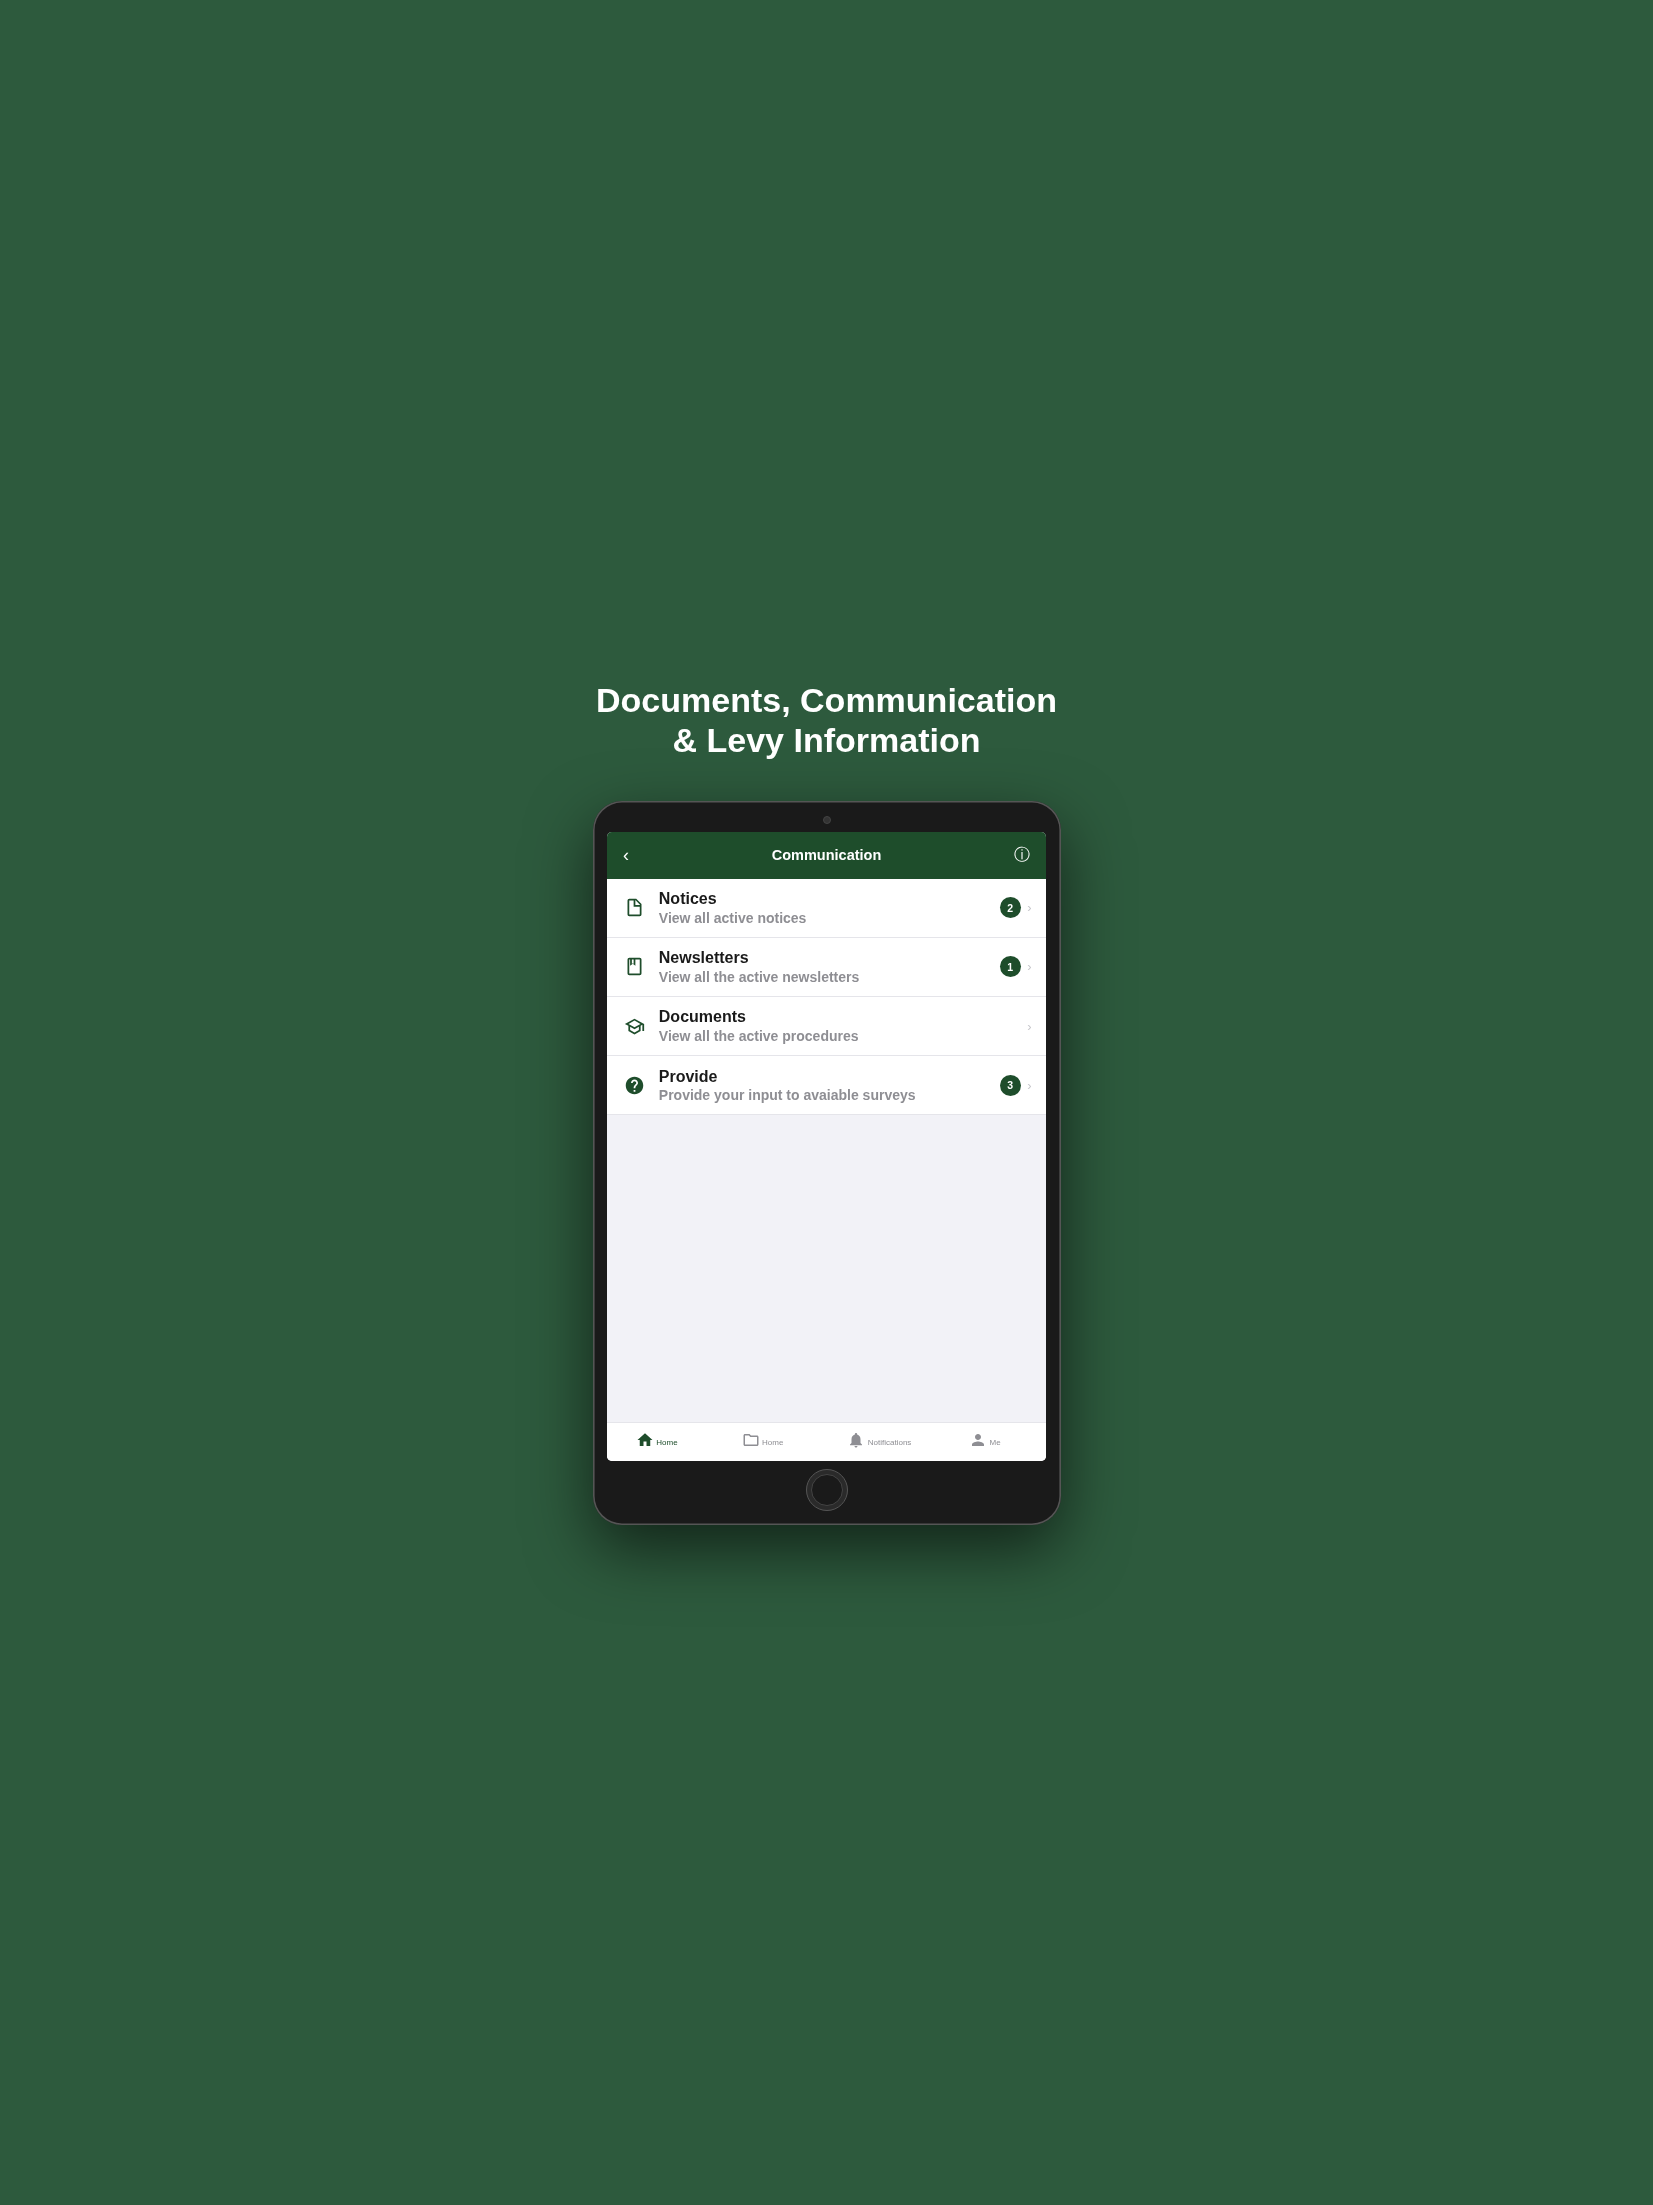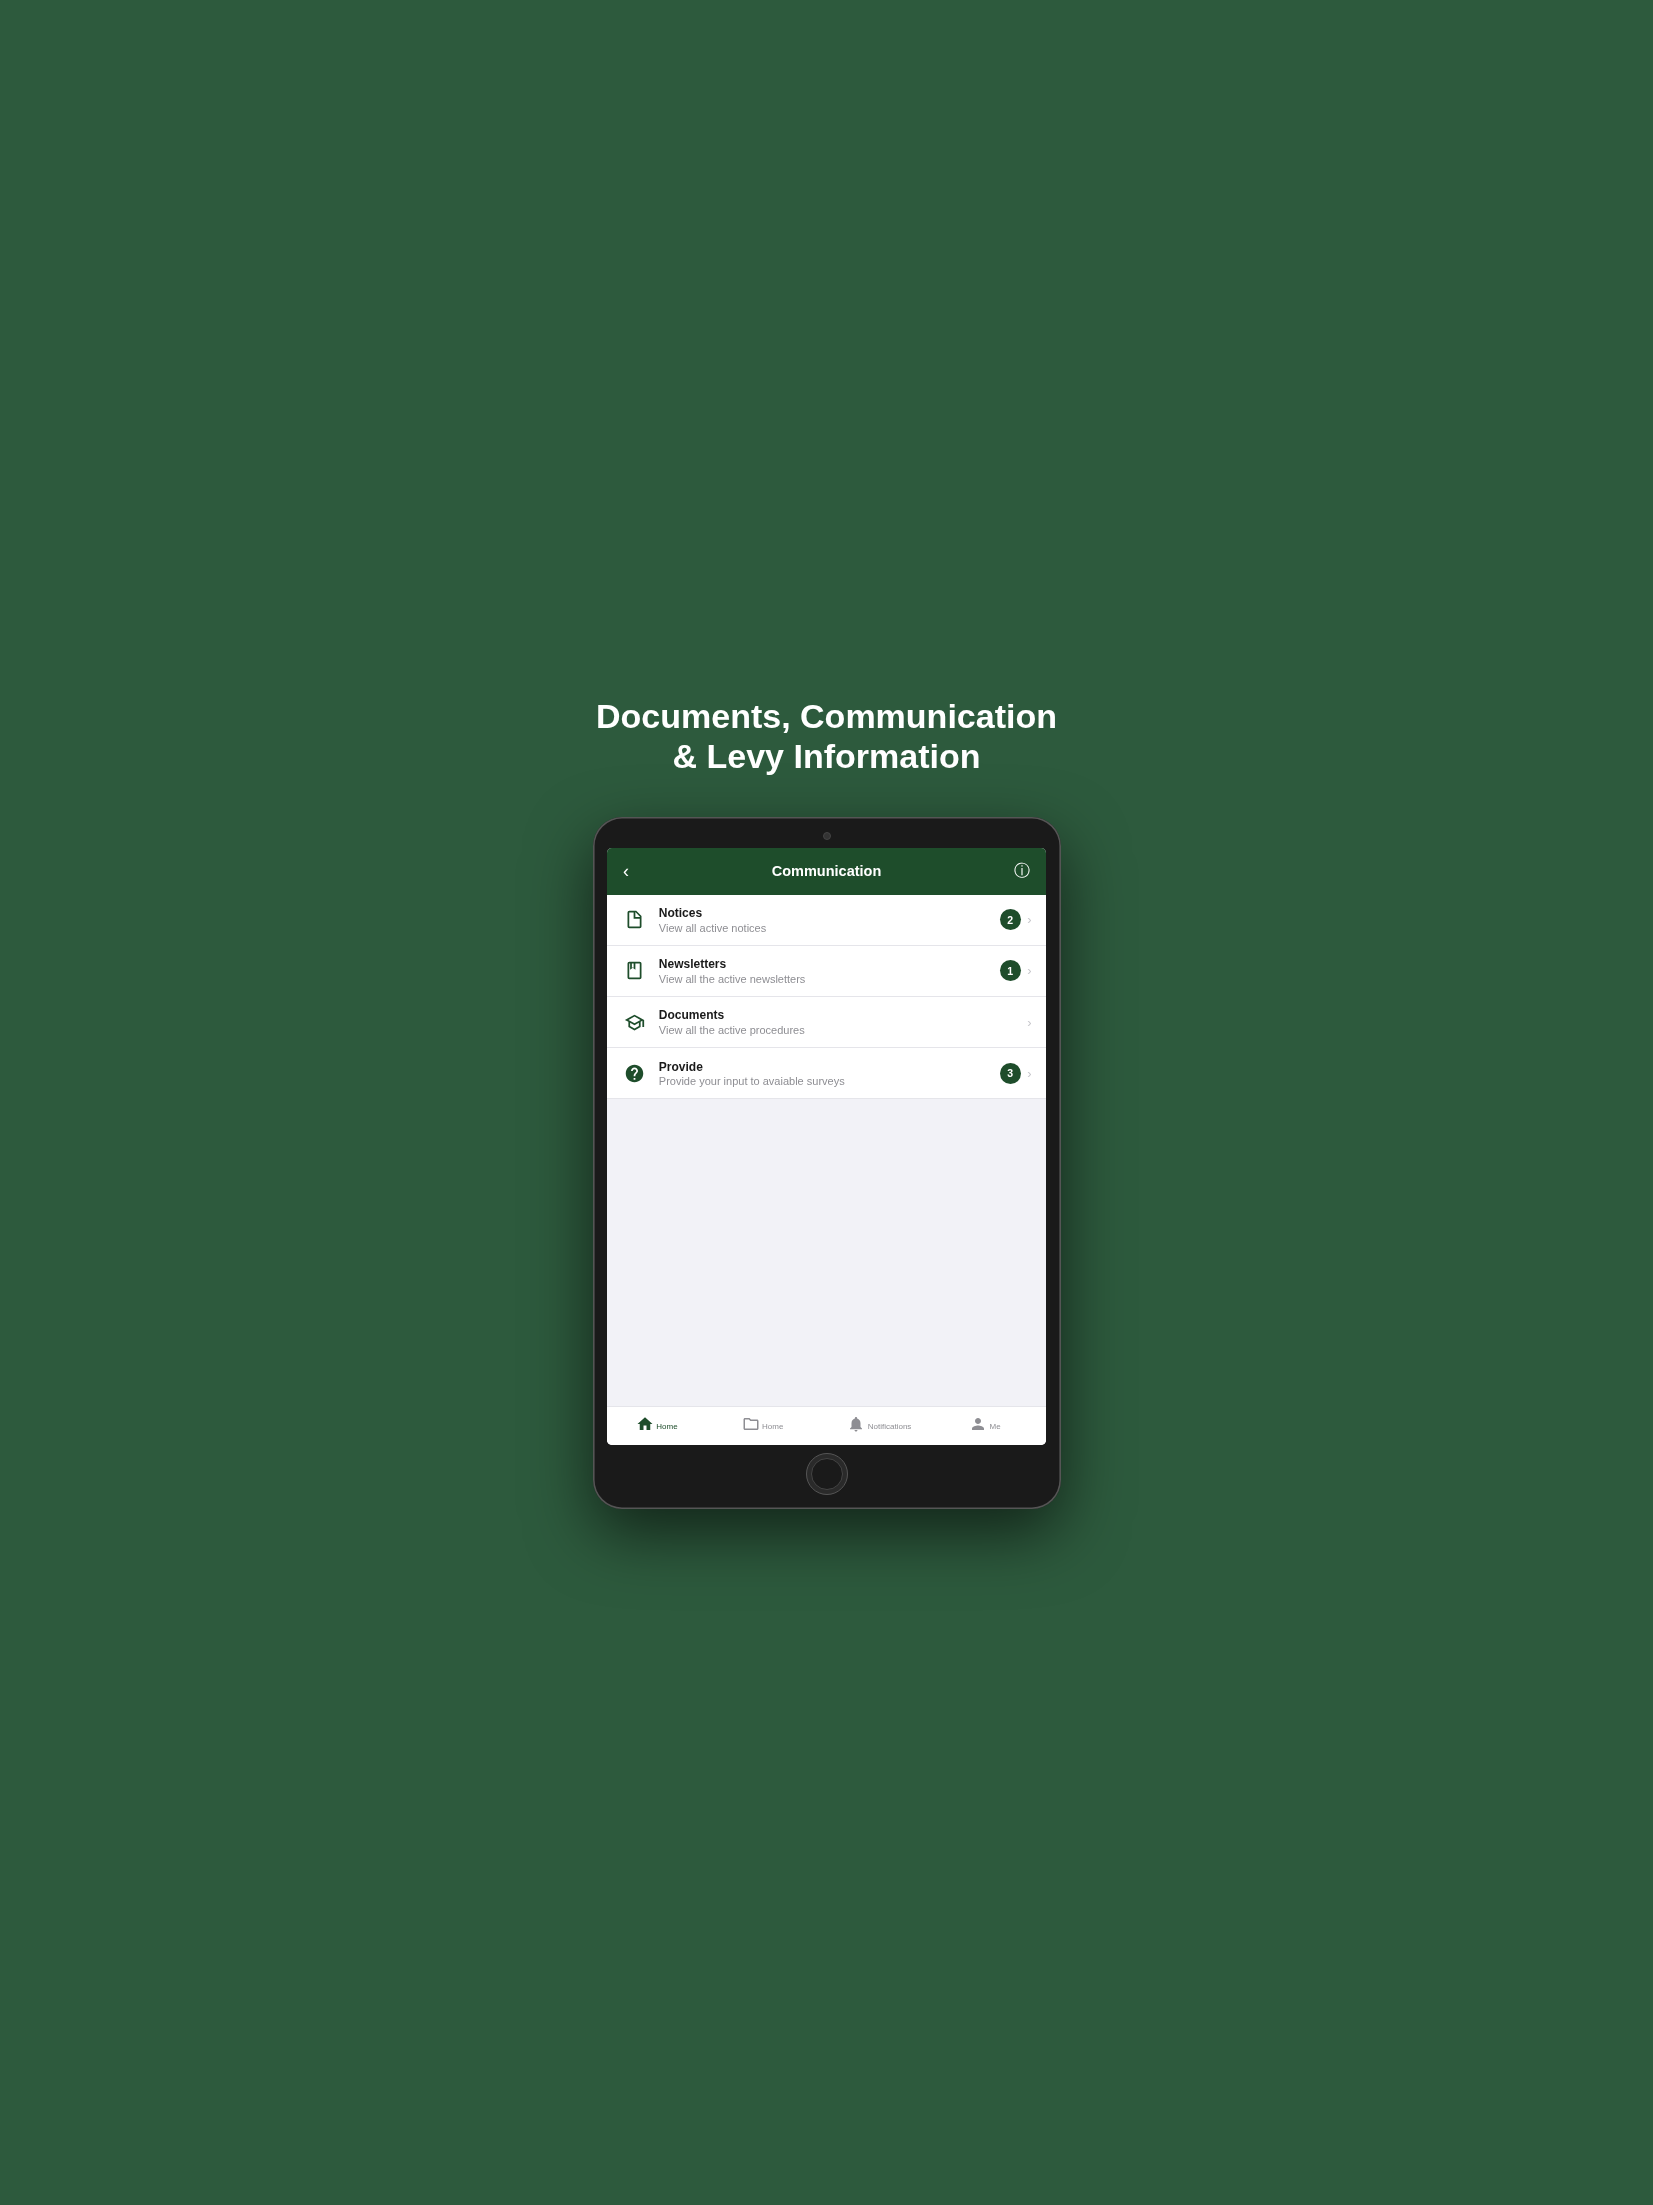--- a/index.html
+++ b/index.html
@@ -117,29 +117,30 @@
       width: 21px;
       height: 21px;
       fill: #1e4d2b;
     }
 
     .menu-text {
       flex: 1;
     }
 
     .menu-item-title {
-      font-size: 12px;
+      font-size: 16px;
       font-weight: 600;
       color: #1a1a1a;
       margin-bottom: 1.6px;
     }
 
     .menu-item-subtitle {
-      font-size: 11px;
+      font-size: 14px;
       color: #8e8e93;
+      font-weight: bold;
     }
 
     .menu-item-right {
       display: flex;
       align-items: center;
       gap: 6.5px;
     }
 
     .badge {
       background: #1e4d2b;

